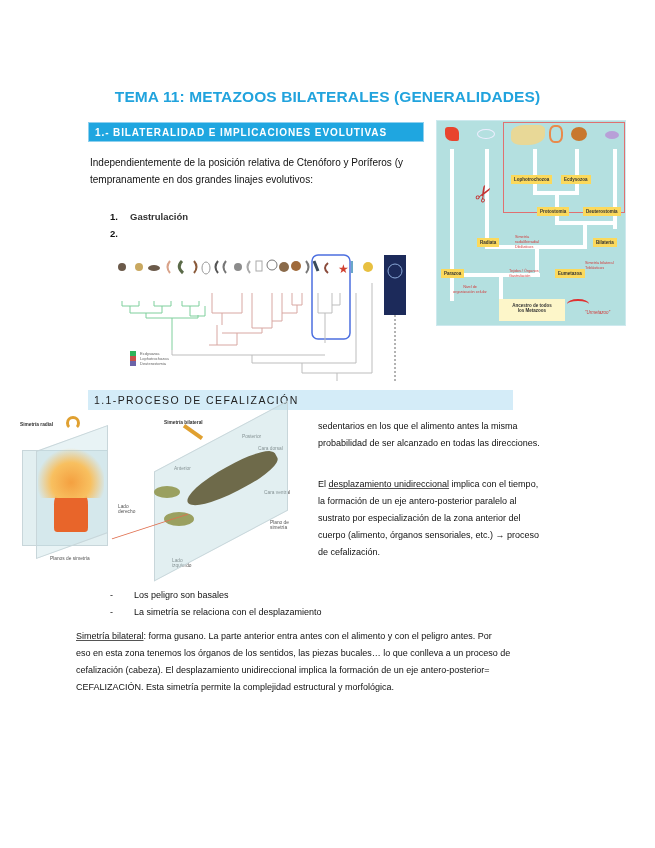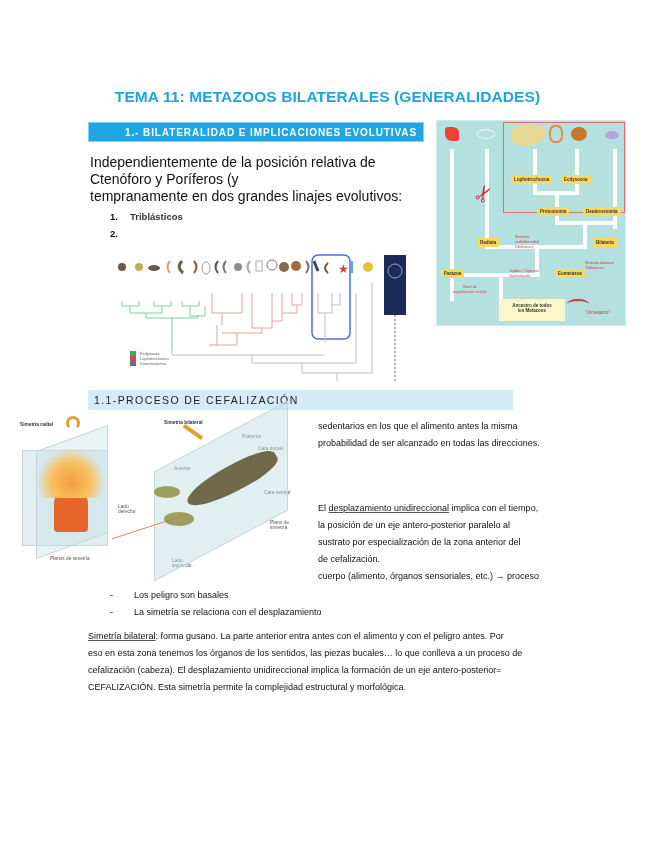--- a/index.html
+++ b/index.html
@@ -1,21 +1,21 @@
 <!DOCTYPE html>
 <html><head>
 <meta charset="utf-8">
 <style>
   * { box-sizing: border-box; margin: 0; padding: 0; }
   body { width: 655px; height: 848px; background: #ffffff; font-family: "Liberation Sans", sans-serif; position: relative; overflow: hidden; color: #111; }
   .abs { position: absolute; }
   .title { left: 0; width: 655px; top: 88px; text-align: center; color: #21a3dd; font-weight: bold; font-size: 15.5px; letter-spacing: 0.1px; }
-  .h1bar { left: 88px; top: 122px; width: 336px; height: 20px; background: #1fa6e0; color: #fff; font-weight: bold; font-size: 10px; letter-spacing: 0.9px; padding: 4px 6px; border: 1px solid #8fd0ee; text-align: right; }
+  .h1bar { left: 88px; top: 122px; width: 336px; height: 20px; background: #1fa6e0; color: #fff; font-weight: bold; font-size: 10px; letter-spacing: 0.9px; padding: 4px 6px; border: 1px solid #8fd0ee; }
   .h2bar { left: 88px; top: 390px; width: 425px; height: 20px; background: #d4ecf8; color: #222; font-size: 10.5px; letter-spacing: 1.4px; padding: 4px 6px; }
-  .para { font-size: 14px; line-height: 17px; color: #111; }
+  .para { font-size: 10px; line-height: 17px; color: #111; }
   .ol { font-size: 9.5px; line-height: 17px; }
   .ol li { list-style: none; display: flex; }
   .ol .num { width: 20px; font-weight: bold; }
   .bul { font-size: 9px; line-height: 17px; }
   .bul li { list-style: none; display: flex; }
   .bul .dash { width: 24px; }
   u { text-decoration-color: #555; }
   .tree { left: 436px; top: 120px; width: 190px; height: 206px; background: #b4e0e0; border: 1px solid #cde9ee; }
   .tlabel { position: absolute; background: #fbd95c; font-size: 4.5px; padding: 2px 3px; font-weight: bold; color: #333; white-space: nowrap; }
   .tred { position: absolute; color: #d23b3b; font-size: 3.8px; line-height: 5px; }
@@ -33,21 +33,21 @@
 <div class="abs h1bar">1.- BILATERALIDAD E IMPLICACIONES EVOLUTIVAS</div>
 
 <div class="abs para" style="left:90px; top:154px; width:330px;">
   <div>Independientemente de la posición relativa de Ctenóforo y Poríferos (y</div>
   <div>tempranamente en dos grandes linajes evolutivos:</div>
 </div>
 
 <ul class="abs ol" style="left:110px; top:208px; width:300px;">
   <li>
       <span class="num">1.</span>
-      <span style="font-weight:bold;color:#333">Triblásticos</span>
+      <span style="font-weight:bold;color:#333">Gastrulación</span>
     </li>
   <li>
       <span class="num">2.</span>
     </li>
 </ul>
 
 <div class="abs tree">
 
   <div style="position:absolute; left:66px; top:1px; width:122px; height:91px; border:1.5px solid #e07070;"></div>
 
@@ -206,37 +206,37 @@
   <div style="position:absolute; left:168px; top:50px; width:100px; height:26px; background:#6e6a4a; border-radius:50% 40% 40% 50%; transform:rotate(-28deg);"></div>
   <div style="position:absolute; left:150px; top:96px; width:30px; height:14px; background:#9aa060; border-radius:50%;"></div>
   <div style="position:absolute; left:140px; top:70px; width:26px; height:12px; background:#9aa060; border-radius:50%;"></div>
   <div style="position:absolute; left:96px; top:110px; width:80px; height:1px; background:#e07050; transform:rotate(-18deg);"></div>
 </div>
 
 <div class="abs para" style="left:318px; top:418px; width:265px; font-size:9px; line-height:17px;">
   <div>sedentarios en los que el alimento antes la misma</div>
   <div>probabilidad de ser alcanzado en todas las direcciones.</div>
 </div>
-<div class="abs para" style="left:318px; top:476px; width:270px; font-size:9px; line-height:17px;margin-top:24px;">
+<div class="abs para" style="left:318px; top:476px; width:270px; font-size:9px; line-height:17px;">
   <div><span>El </span><u>desplazamiento unidireccional</u><span> implica con el tiempo,</span></div>
-  <div>la posición de un eje antero-posterior paralelo al</div>
+  <div>la formación de un eje antero-posterior paralelo al</div>
   <div>sustrato por especialización de la zona anterior del</div>
+  <div>cuerpo (alimento, órganos sensoriales, etc.) → proceso</div>
   <div>de cefalización.</div>
-  <div>cuerpo (alimento, órganos sensoriales, etc.) → proceso</div>
 </div>
 
 <ul class="abs bul" style="left:110px; top:587px; width:300px;">
   <li>
       <span class="dash">-</span>
       <span>Los peligro son basales</span>
     </li>
   <li>
       <span class="dash">-</span>
       <span>La simetría se relaciona con el desplazamiento</span>
     </li>
 </ul>
 
-<div class="abs para" style="left:88px; top:628px; width:490px; font-size:9px; line-height:17px;">
+<div class="abs para" style="left:76px; top:628px; width:490px; font-size:9px; line-height:17px;">
   <div><u>Simetría bilateral</u><span>: forma gusano. La parte anterior entra antes con el alimento y con el peligro antes. Por</span></div>
   <div>eso en esta zona tenemos los órganos de los sentidos, las piezas bucales… lo que conlleva a un proceso de</div>
   <div>cefalización (cabeza). El desplazamiento unidireccional implica la formación de un eje antero-posterior=</div>
   <div>CEFALIZACIÓN. Esta simetría permite la complejidad estructural y morfológica.</div>
 </div>
 
 </body></html>

